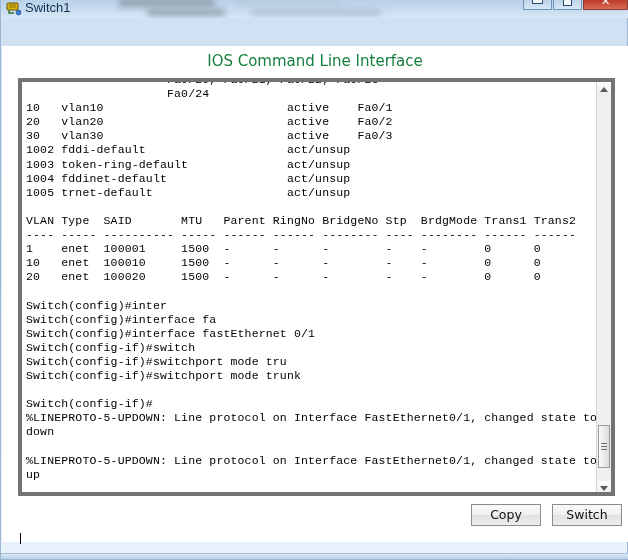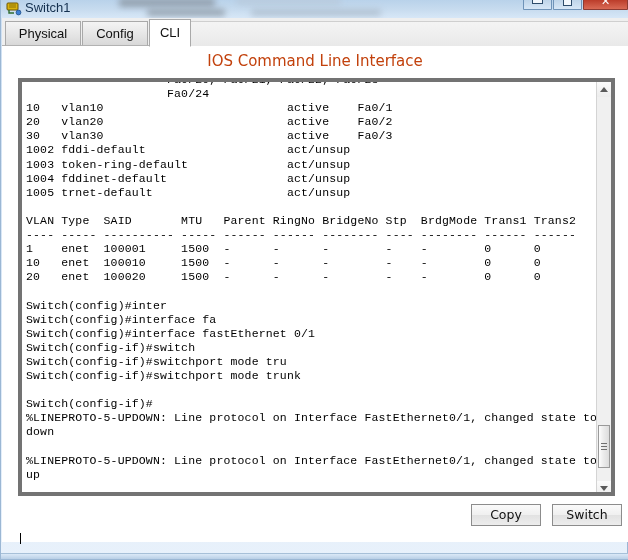--- a/index.html
+++ b/index.html
@@ -162,21 +162,21 @@
     height: 496px;
     background: #ffffff;
     box-sizing: border-box;
   }
   .panel-title {
     position: absolute;
     left: 0; top: 6px;
     width: 626px;
     text-align: center;
     font-size: 15px;
-    color: #c2410c;
+    color: #15803d;
     font-family: "DejaVu Sans", sans-serif;
   }
 
   
   .terminal-wrap {
     position: absolute;
     left: 16px; top: 32px;
     width: 597px;
     height: 418px;
     border: 4px solid #737373;
@@ -316,26 +316,20 @@
       </span>
       <span class="winbtn maximize">
         <span class="glyph"><i class="maxbox"></i></span>
       </span>
       <span class="winbtn close">
         <span class="glyph">✕</span>
       </span>
     </span>
   </div>
 
-  <div class="tabstrip">
-    <div class="tab-filler"></div>
-    <div class="tab" style="left:3px; width:76px;">Physical</div>
-    <div class="tab" style="left:80px; width:66px;">Config</div>
-    <div class="tab active" style="left:147px; width:42px;">CLI</div>
-  </div>
 
   <div class="content">
 
     <div class="panel-title">IOS Command Line Interface</div>
 
     <div class="terminal-wrap">
       <div class="terminal">
         <pre class="term-text">                    Fa0/20, Fa0/21, Fa0/22, Fa0/23
                     Fa0/24
 10   vlan10                          active    Fa0/1

